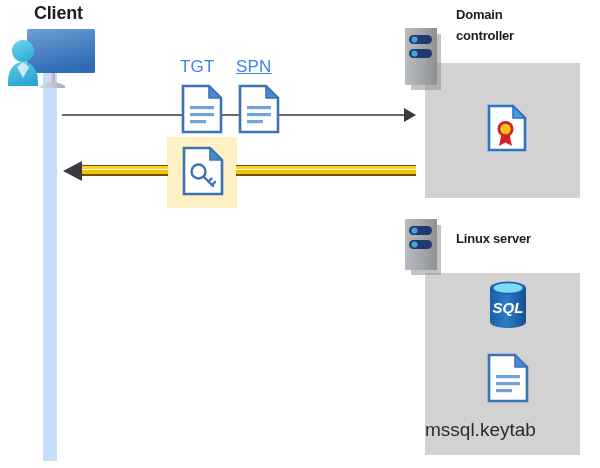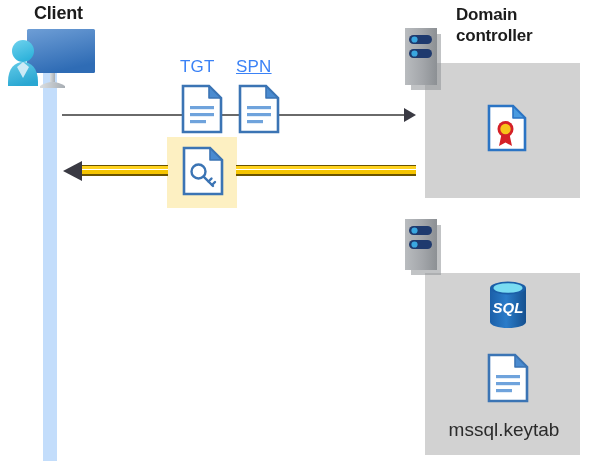--- a/index.html
+++ b/index.html
@@ -11,21 +11,21 @@
   .stage{position:absolute;inset:0;padding-left:26px;}
 
   
   .panel{position:absolute;background:#d2d2d2;}
   #dc-panel{left:425px;top:63px;width:155px;height:135px;}
   #linux-panel{left:425px;top:273px;width:155px;height:182px;}
 
   
   .title{
     position:absolute;font-weight:bold;color:#1c1c1c;
-    font-size:17px;line-height:21px;letter-spacing:-0.2px;
+    font-size:13px;line-height:21px;letter-spacing:-0.2px;
     white-space:pre-line;
   }
   #client-title{left:34px;top:3px;font-size:18px;}
   #dc-title{left:456px;top:4px;}
   #linux-title{left:456px;top:228px;}
 
   
   #lifeline{
     position:absolute;left:43px;top:62px;width:14px;height:399px;
     background:#c3ddfb;
@@ -79,21 +79,21 @@
   #sql-icon{left:486px;top:280px;font-style:italic;}
 
   .doclabel{
     position:absolute;font-size:17px;color:#3b82f6;letter-spacing:0.2px;
   }
   #lbl-tgt{left:180px;top:57px;}
   #lbl-spn{left:236px;top:57px;text-decoration:underline;}
 
   #keytab-name{
     position:absolute;left:425px;top:419px;width:158px;
-    text-align:center;font-size:19px;color:#2b2b2b;
+    font-size:19px;color:#2b2b2b;
   }
 
   
   .rack{position:absolute;}
   #rack-dc{left:404px;top:28px;}
   #rack-linux{left:404px;top:219px;}
 </style>
 </head>
 <body>
 
@@ -133,20 +133,21 @@
       <path d="M2 56 C2 42 9 36 17 36 C25 36 32 42 32 56 L32 60 L2 60 Z" fill="url(#bodyGrad)"></path>
       <path d="M17 36 L11 41 L17 52 L23 41 Z" fill="#d8eef7" opacity="0.92"></path>
 
       <circle cx="17" cy="25" r="11" fill="url(#headGrad)"></circle>
     </svg>
   </div>
 
   <div class="title" id="client-title">Client</div>
   <div class="title" id="dc-title">Domain
 controller</div>
+  <div class="title" id="linux-title">Linux server</div>
 
   <div class="rack" id="rack-dc">
     <svg width="40" height="62" viewBox="0 0 40 62">
       <defs>
         <linearGradient id="rackG1" x1="0" y1="0" x2="1" y2="0">
           <stop offset="0" stop-color="#b9bcbf"></stop>
           <stop offset="0.55" stop-color="#a3a6aa"></stop>
           <stop offset="1" stop-color="#8c9094"></stop>
         </linearGradient>
       </defs>

